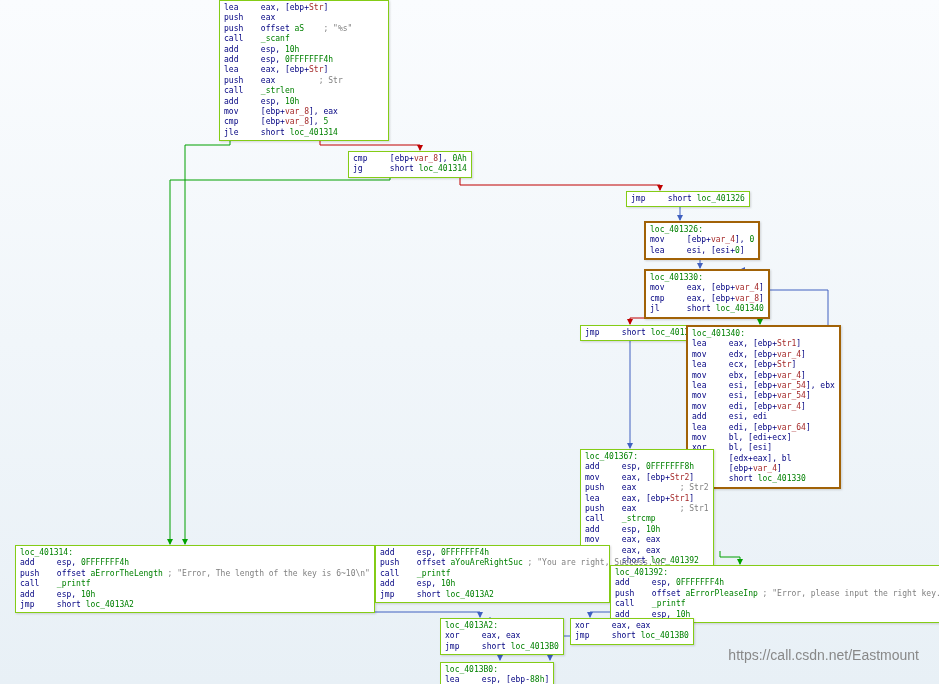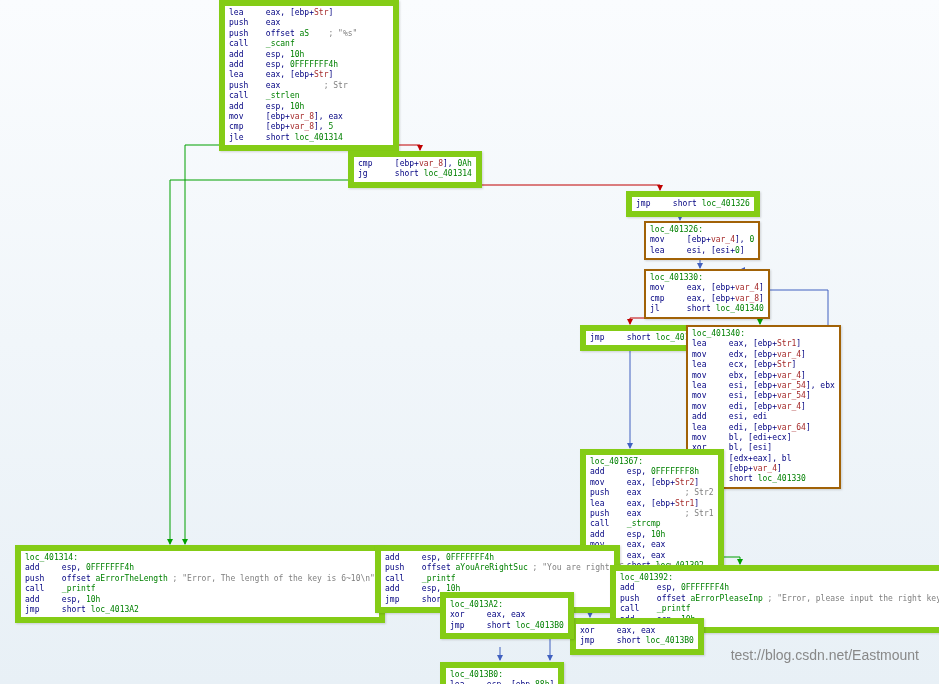--- a/index.html
+++ b/index.html
@@ -1,16 +1,16 @@
 <!DOCTYPE html>
 <html><head>
 <meta charset="utf-8">
 <style>
 body{margin:0;background:linear-gradient(to bottom,#fafcfe,#e8f0f6);width:939px;height:684px;position:relative;font-family:Consolas,monospace;font-size:8px;line-height:1.3;overflow:hidden}
-.box{position:absolute;border:6px solid #84cc16;background:#fff;padding:2px 4px;white-space:pre;box-shadow:1px 1px 2px rgba(0,0,0,0.15)}
+.box{position:absolute;border:1px solid #84cc16;background:#fff;padding:2px 4px;white-space:pre;box-shadow:1px 1px 2px rgba(0,0,0,0.15)}
 .box.sel{border:2px solid #a16207}
 .op{color:#000080;display:inline-block;width:32px}
 .reg{color:#000080}
 .a{color:#008000}
 .n{color:#008000}
 .c{color:#808080}
 .s{color:#a52a2a}
 svg{position:absolute;top:0;left:0;width:939px;height:684px;pointer-events:none}
 .eT{stroke:#00a000;stroke-width:1;fill:none}
 .eF{stroke:#c00000;stroke-width:1;fill:none}
@@ -57,16 +57,16 @@
 <div id="b3" class="box" style="left:626px;top:191px"><span class="ln"><span class="op">jmp</span> <span class="reg">short </span><span class="a">loc_401326</span></span></div>
 <div id="b4" class="box sel" style="left:644px;top:221px"><span class="ln"><span class="a">loc_401326:</span></span><span class="ln"><span class="op">mov</span> <span class="reg">[ebp+</span><span class="s">var_4</span><span class="reg">], </span><span class="n">0</span></span><span class="ln"><span class="op">lea</span> <span class="reg">esi, [esi+</span><span class="n">0</span><span class="reg">]</span></span></div>
 <div id="b5" class="box sel" style="left:644px;top:269px"><span class="ln"><span class="a">loc_401330:</span></span><span class="ln"><span class="op">mov</span> <span class="reg">eax, [ebp+</span><span class="s">var_4</span><span class="reg">]</span></span><span class="ln"><span class="op">cmp</span> <span class="reg">eax, [ebp+</span><span class="s">var_8</span><span class="reg">]</span></span><span class="ln"><span class="op">jl</span> <span class="reg">short </span><span class="a">loc_401340</span></span></div>
 <div id="b6" class="box" style="left:580px;top:325px"><span class="ln"><span class="op">jmp</span> <span class="reg">short </span><span class="a">loc_401367</span></span></div>
 <div id="b7" class="box sel" style="left:686px;top:325px"><span class="ln"><span class="a">loc_401340:</span></span><span class="ln"><span class="op">lea</span> <span class="reg">eax, [ebp+</span><span class="s">Str1</span><span class="reg">]</span></span><span class="ln"><span class="op">mov</span> <span class="reg">edx, [ebp+</span><span class="s">var_4</span><span class="reg">]</span></span><span class="ln"><span class="op">lea</span> <span class="reg">ecx, [ebp+</span><span class="s">Str</span><span class="reg">]</span></span><span class="ln"><span class="op">mov</span> <span class="reg">ebx, [ebp+</span><span class="s">var_4</span><span class="reg">]</span></span><span class="ln"><span class="op">lea</span> <span class="reg">esi, [ebp+</span><span class="s">var_54</span><span class="reg">], ebx</span></span><span class="ln"><span class="op">mov</span> <span class="reg">esi, [ebp+</span><span class="s">var_54</span><span class="reg">]</span></span><span class="ln"><span class="op">mov</span> <span class="reg">edi, [ebp+</span><span class="s">var_4</span><span class="reg">]</span></span><span class="ln"><span class="op">add</span> <span class="reg">esi, edi</span></span><span class="ln"><span class="op">lea</span> <span class="reg">edi, [ebp+</span><span class="s">var_64</span><span class="reg">]</span></span><span class="ln"><span class="op">mov</span> <span class="reg">bl, [edi+ecx]</span></span><span class="ln"><span class="op">xor</span> <span class="reg">bl, [esi]</span></span><span class="ln"><span class="op">mov</span> <span class="reg">[edx+eax], bl</span></span><span class="ln"><span class="op">inc</span> <span class="reg">[ebp+</span><span class="s">var_4</span><span class="reg">]</span></span><span class="ln"><span class="op">jmp</span> <span class="reg">short </span><span class="a">loc_401330</span></span></div>
 <div id="b8" class="box" style="left:580px;top:449px"><span class="ln"><span class="a">loc_401367:</span></span><span class="ln"><span class="op">add</span> <span class="reg">esp, </span><span class="n">0FFFFFFF8h</span></span><span class="ln"><span class="op">mov</span> <span class="reg">eax, [ebp+</span><span class="s">Str2</span><span class="reg">]</span></span><span class="ln"><span class="op">push</span> <span class="reg">eax</span><span class="c">         ; Str2</span></span><span class="ln"><span class="op">lea</span> <span class="reg">eax, [ebp+</span><span class="s">Str1</span><span class="reg">]</span></span><span class="ln"><span class="op">push</span> <span class="reg">eax</span><span class="c">         ; Str1</span></span><span class="ln"><span class="op">call</span> <span class="a">_strcmp</span></span><span class="ln"><span class="op">add</span> <span class="reg">esp, </span><span class="n">10h</span></span><span class="ln"><span class="op">mov</span> <span class="reg">eax, eax</span></span><span class="ln"><span class="op">test</span> <span class="reg">eax, eax</span></span><span class="ln"><span class="op">jnz</span> <span class="reg">short </span><span class="a">loc_401392</span></span></div>
 <div id="b9" class="box" style="left:15px;top:545px;width:350px"><span class="ln"><span class="a">loc_401314:</span></span><span class="ln"><span class="op">add</span> <span class="reg">esp, </span><span class="n">0FFFFFFF4h</span></span><span class="ln"><span class="op">push</span> <span class="reg">offset </span><span class="a">aErrorTheLength</span><span class="c"> ; "Error, The length of the key is 6~10\n"</span></span><span class="ln"><span class="op">call</span> <span class="a">_printf</span></span><span class="ln"><span class="op">add</span> <span class="reg">esp, </span><span class="n">10h</span></span><span class="ln"><span class="op">jmp</span> <span class="reg">short </span><span class="a">loc_4013A2</span></span></div>
 <div id="b10" class="box" style="left:375px;top:545px;width:225px"><span class="ln"><span class="op">add</span> <span class="reg">esp, </span><span class="n">0FFFFFFF4h</span></span><span class="ln"><span class="op">push</span> <span class="reg">offset </span><span class="a">aYouAreRightSuc</span><span class="c"> ; "You are right, Success.\n"</span></span><span class="ln"><span class="op">call</span> <span class="a">_printf</span></span><span class="ln"><span class="op">add</span> <span class="reg">esp, </span><span class="n">10h</span></span><span class="ln"><span class="op">jmp</span> <span class="reg">short </span><span class="a">loc_4013A2</span></span></div>
 <div id="b11" class="box" style="left:610px;top:565px;width:320px"><span class="ln"><span class="a">loc_401392:</span></span><span class="ln"><span class="op">add</span> <span class="reg">esp, </span><span class="n">0FFFFFFF4h</span></span><span class="ln"><span class="op">push</span> <span class="reg">offset </span><span class="a">aErrorPleaseInp</span><span class="c"> ; "Error, please input the right key.\n"</span></span><span class="ln"><span class="op">call</span> <span class="a">_printf</span></span><span class="ln"><span class="op">add</span> <span class="reg">esp, </span><span class="n">10h</span></span></div>
 <div id="b12" class="box" style="left:570px;top:618px"><span class="ln"><span class="op">xor</span> <span class="reg">eax, eax</span></span><span class="ln"><span class="op">jmp</span> <span class="reg">short </span><span class="a">loc_4013B0</span></span></div>
-<div id="b13" class="box" style="left:440px;top:592px"><span class="ln"><span class="a">loc_4013A2:</span></span><span class="ln"><span class="op">xor</span> <span class="reg">eax, eax</span></span><span class="ln"><span class="op">jmp</span> <span class="reg">short </span><span class="a">loc_4013B0</span></span></div>
+<div id="b13" class="box" style="left:440px;top:618px"><span class="ln"><span class="a">loc_4013A2:</span></span><span class="ln"><span class="op">xor</span> <span class="reg">eax, eax</span></span><span class="ln"><span class="op">jmp</span> <span class="reg">short </span><span class="a">loc_4013B0</span></span></div>
 <div id="b14" class="box" style="left:440px;top:662px"><span class="ln"><span class="a">loc_4013B0:</span></span><span class="ln"><span class="op">lea</span> <span class="reg">esp, [ebp-</span><span class="n">88h</span><span class="reg">]</span></span></div>
 
-<div class="wm">test://blog.csdn.net/Eastmount</div>
+<div class="wm">https://call.csdn.net/Eastmount</div>
 
 </body></html>

